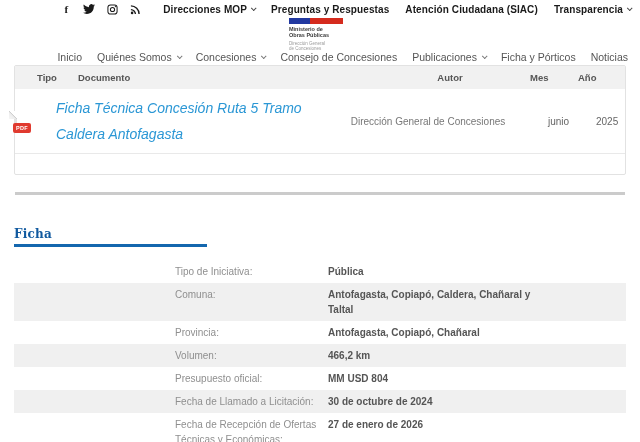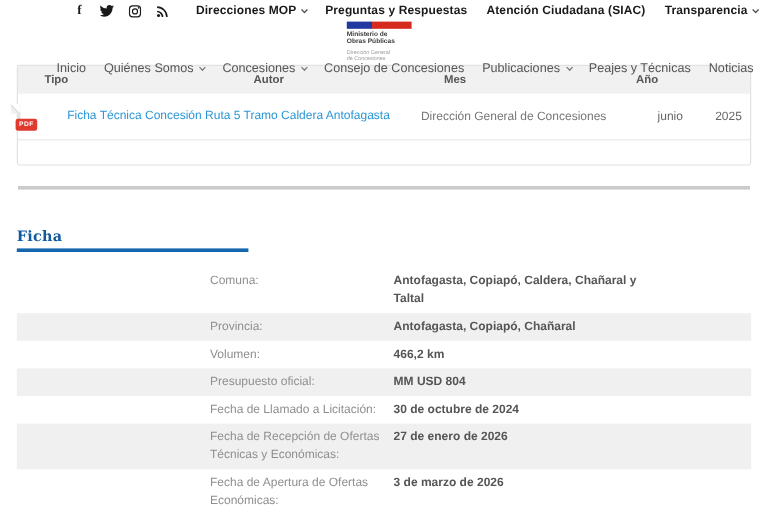--- a/index.html
+++ b/index.html
@@ -25,31 +25,31 @@
   .flag-blue { width:21px; background:#2138a0; }
   .flag-red  { width:33px; background:#d52b1e; }
   .logo-min { font-size:5.5px; font-weight:bold; color:#3a3a3a; line-height:1.15; margin-top:1px; }
   .logo-dep { font-size:4.5px; color:#9a9a9a; line-height:1.15; margin-top:1px; }
   .nav-items { margin-left:auto; display:flex; align-items:center; gap:15px; }
   .nav-item { font-size:10.5px; color:#555; display:flex; align-items:center; gap:5px;
     cursor:pointer; white-space:nowrap; }
   .nav-item .chev { border-color:#777; }
 
   
-  .doc-card { margin:4px 14px; border:1px solid #e2e2e2; border-radius:2px; background:#fff; }
+  .doc-card { margin:15px 14px; border:1px solid #e2e2e2; border-radius:2px; background:#fff; }
   .doc-grid { display:grid; grid-template-columns:41px 292px 160px 48px 1fr;
     padding-left:22px; padding-right:18px; align-items:center; }
   .doc-head { background:#f1f1f1; height:23px; }
   .doc-head .hcell { font-size:9.5px; font-weight:bold; color:#555; }
   .hcell.c-author, .dcell.c-author { text-align:center; }
   .doc-row { padding:6px 0; border-bottom:1px solid #e9e9e9; margin-bottom:10px;
     position:relative; }
   .doc-row-wrap { padding-bottom:10px; }
   .dcell { font-size:10px; color:#777; }
-  .doc-link { font-size:10px; color:#2b97d5; cursor:pointer; line-height:26px; }
+  .doc-link { font-size:14px; color:#2b97d5; cursor:pointer; line-height:26px;font-style:italic; }
   .c-mes, .c-ano { color:#666;padding-left:40px; }
 
   
   .pdf-icon { position:relative; width:21px; height:27px; background:#fbfbfb;
     border:1px solid #e3e3e3; border-radius:1px; }
   .pdf-fold { position:absolute; top:-1px; right:-1px; width:8px; height:8px;
     background:linear-gradient(225deg,#ffffff 46%,#cfcfcf 50%,#ededed 58%,#f6f6f6 100%); }
   .pdf-badge { position:absolute; left:-3px; top:11px; width:18px; height:10px;
     background:#e03a2f; border-radius:2px; color:#fff; font-size:5.5px; font-weight:bold;
     display:flex; align-items:center; justify-content:center; letter-spacing:.4px; }
@@ -140,32 +140,33 @@
       <span class="chev"></span>
     </span>
     <span class="nav-item">
       <span>Consejo de Concesiones</span>
     </span>
     <span class="nav-item">
       <span>Publicaciones</span>
       <span class="chev"></span>
     </span>
     <span class="nav-item">
-      <span>Peajes y Técnicas</span>
+      <span>Ficha y Pórticos</span>
     </span>
     <span class="nav-item">
       <span>Noticias</span>
     </span>
 
   </div>
 </div>
 
 <div class="doc-card">
   <div class="doc-grid doc-head">
     <span class="hcell">Tipo</span>
+    <span class="hcell">Documento</span>
     <span class="hcell c-author">Autor</span>
     <span class="hcell">Mes</span>
     <span class="hcell">Año</span>
   </div>
   <div class="doc-row-wrap">
     <div class="doc-grid doc-row">
       <span>
         <span class="pdf-icon">
           <span class="pdf-fold"></span>
           <span class="pdf-badge">PDF</span>
@@ -180,20 +181,24 @@
 </div>
 
 <div class="divider"></div>
 
 <div class="ficha">
   <div class="ficha-title">Ficha</div>
   <div class="ficha-underline"></div>
 
   <div class="ficha-fields">
     <div class="frow">
+      <span class="flabel">Tipo de Iniciativa:</span>
+      <span class="fvalue">Pública</span>
+    </div>
+    <div class="frow">
       <span class="flabel">Comuna:</span>
       <span class="fvalue">Antofagasta, Copiapó, Caldera, Chañaral y Taltal</span>
     </div>
     <div class="frow">
       <span class="flabel">Provincia:</span>
       <span class="fvalue">Antofagasta, Copiapó, Chañaral</span>
     </div>
     <div class="frow">
       <span class="flabel">Volumen:</span>
       <span class="fvalue">466,2 km</span>

